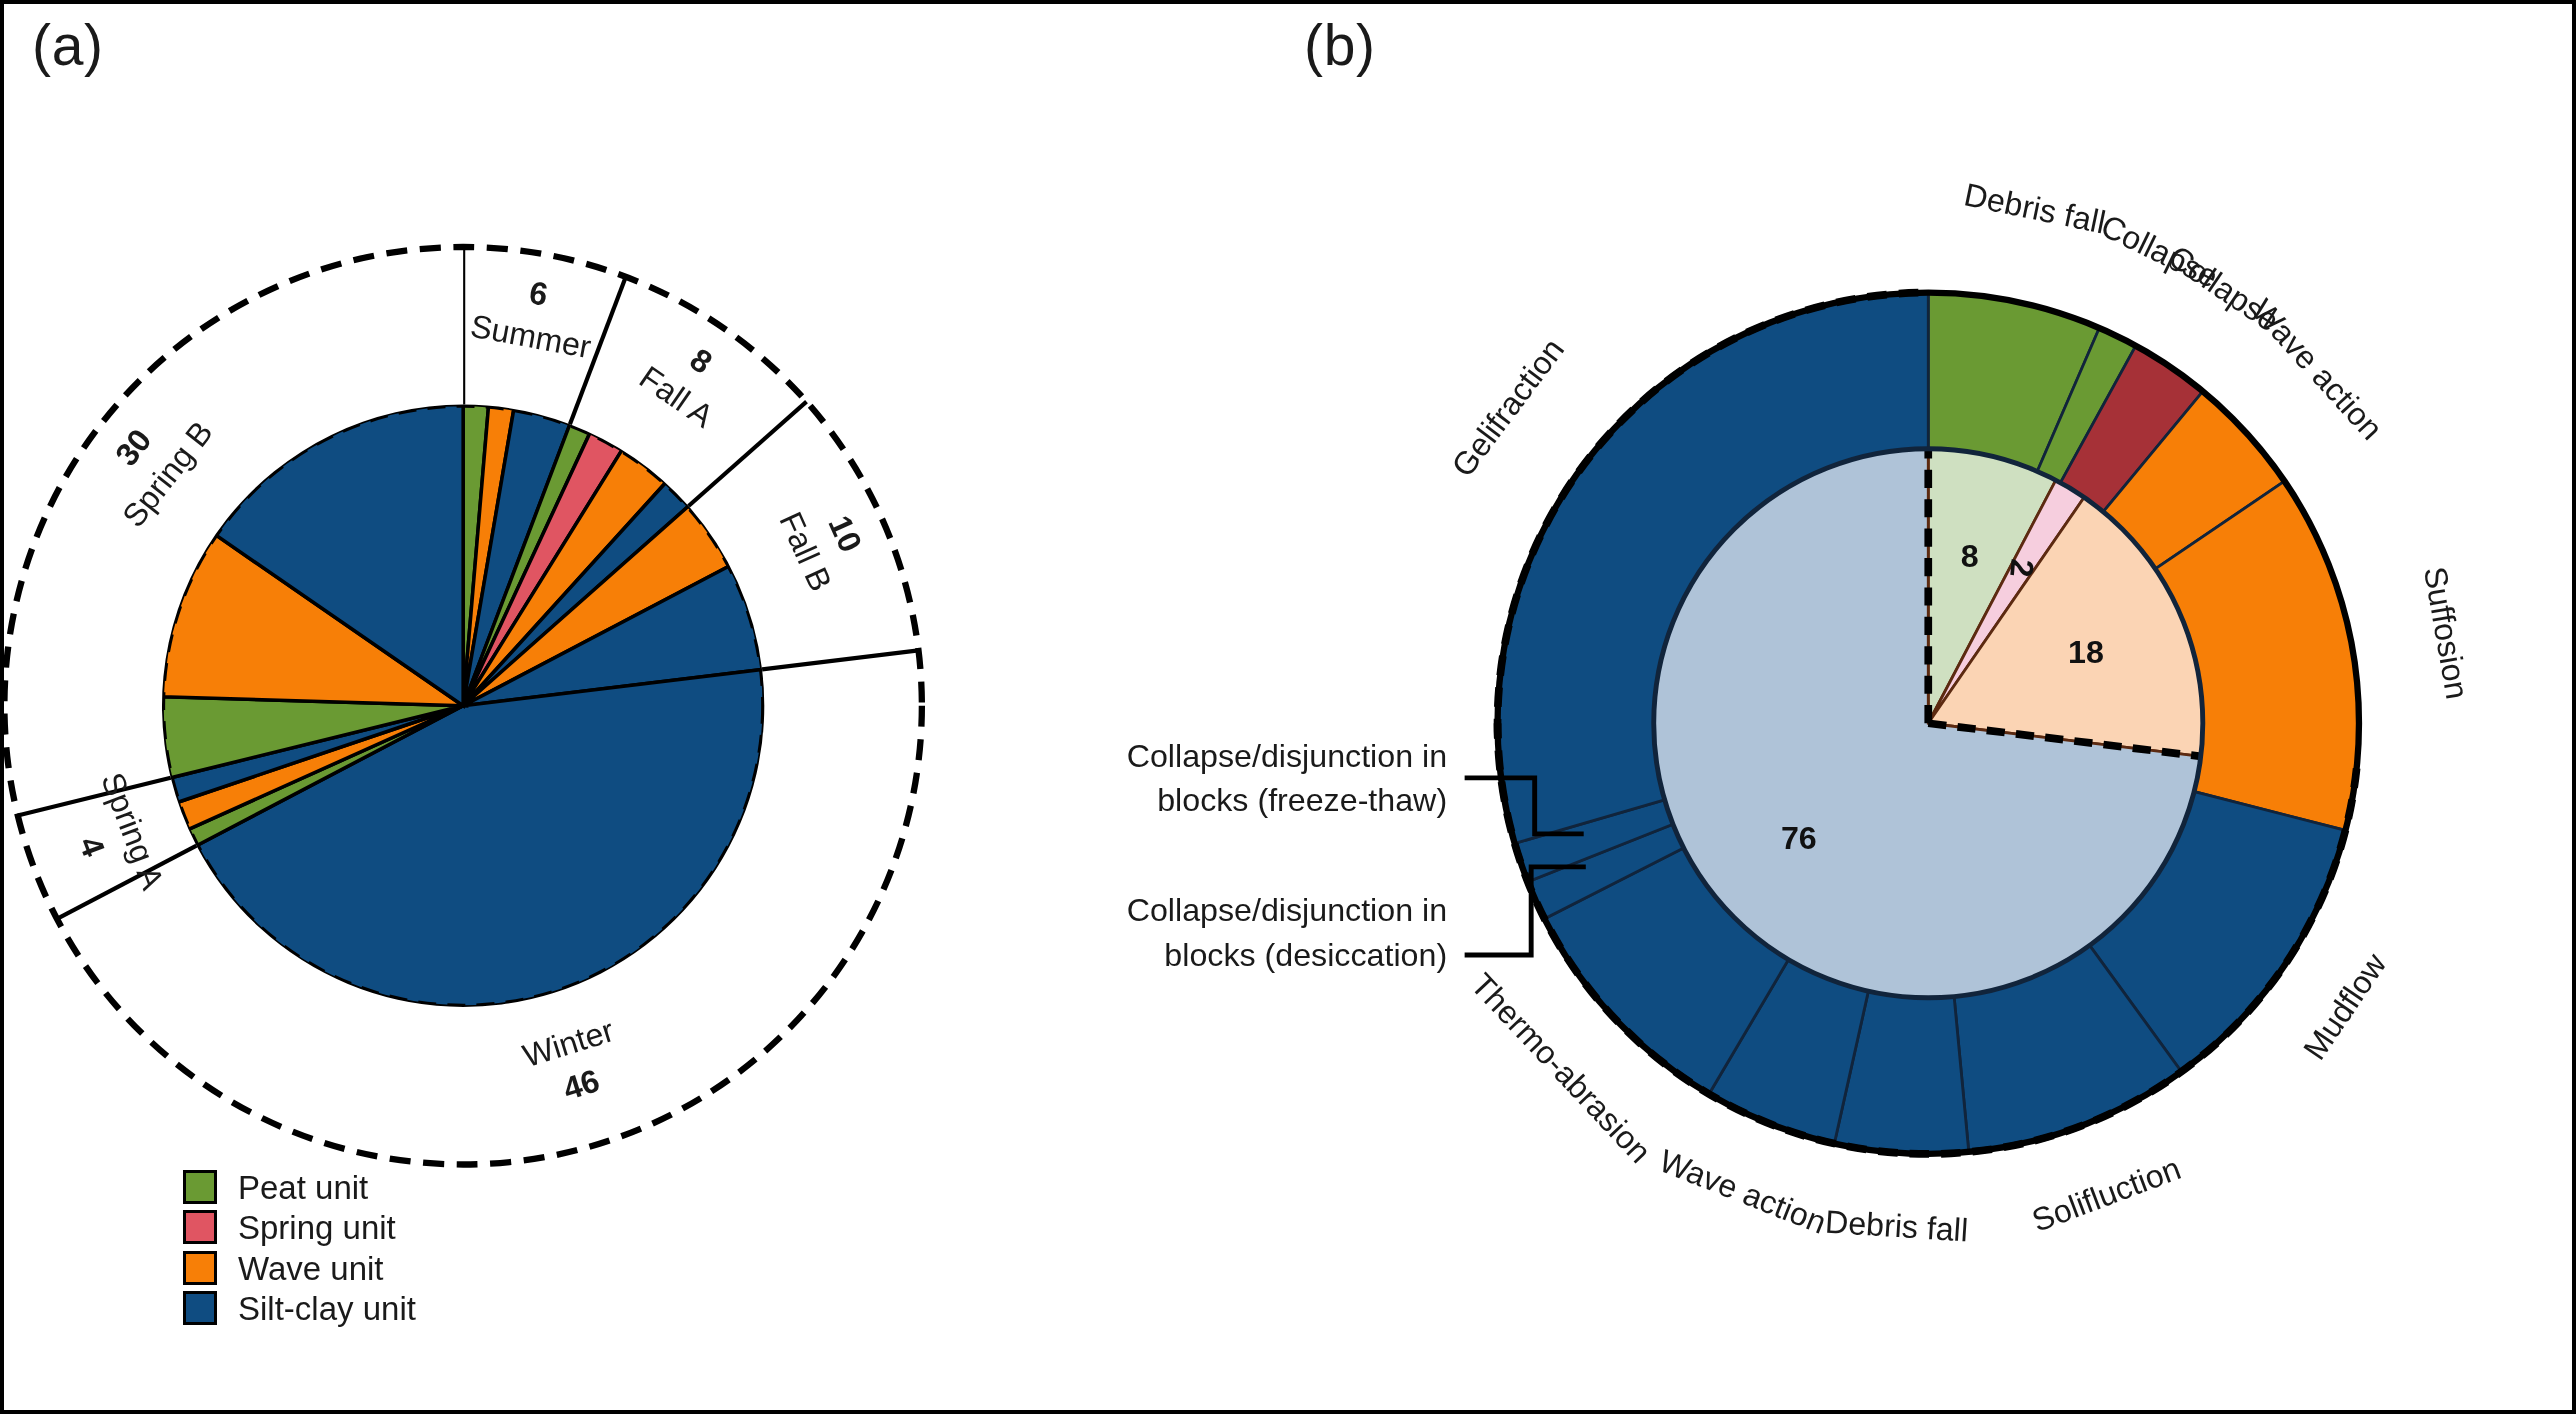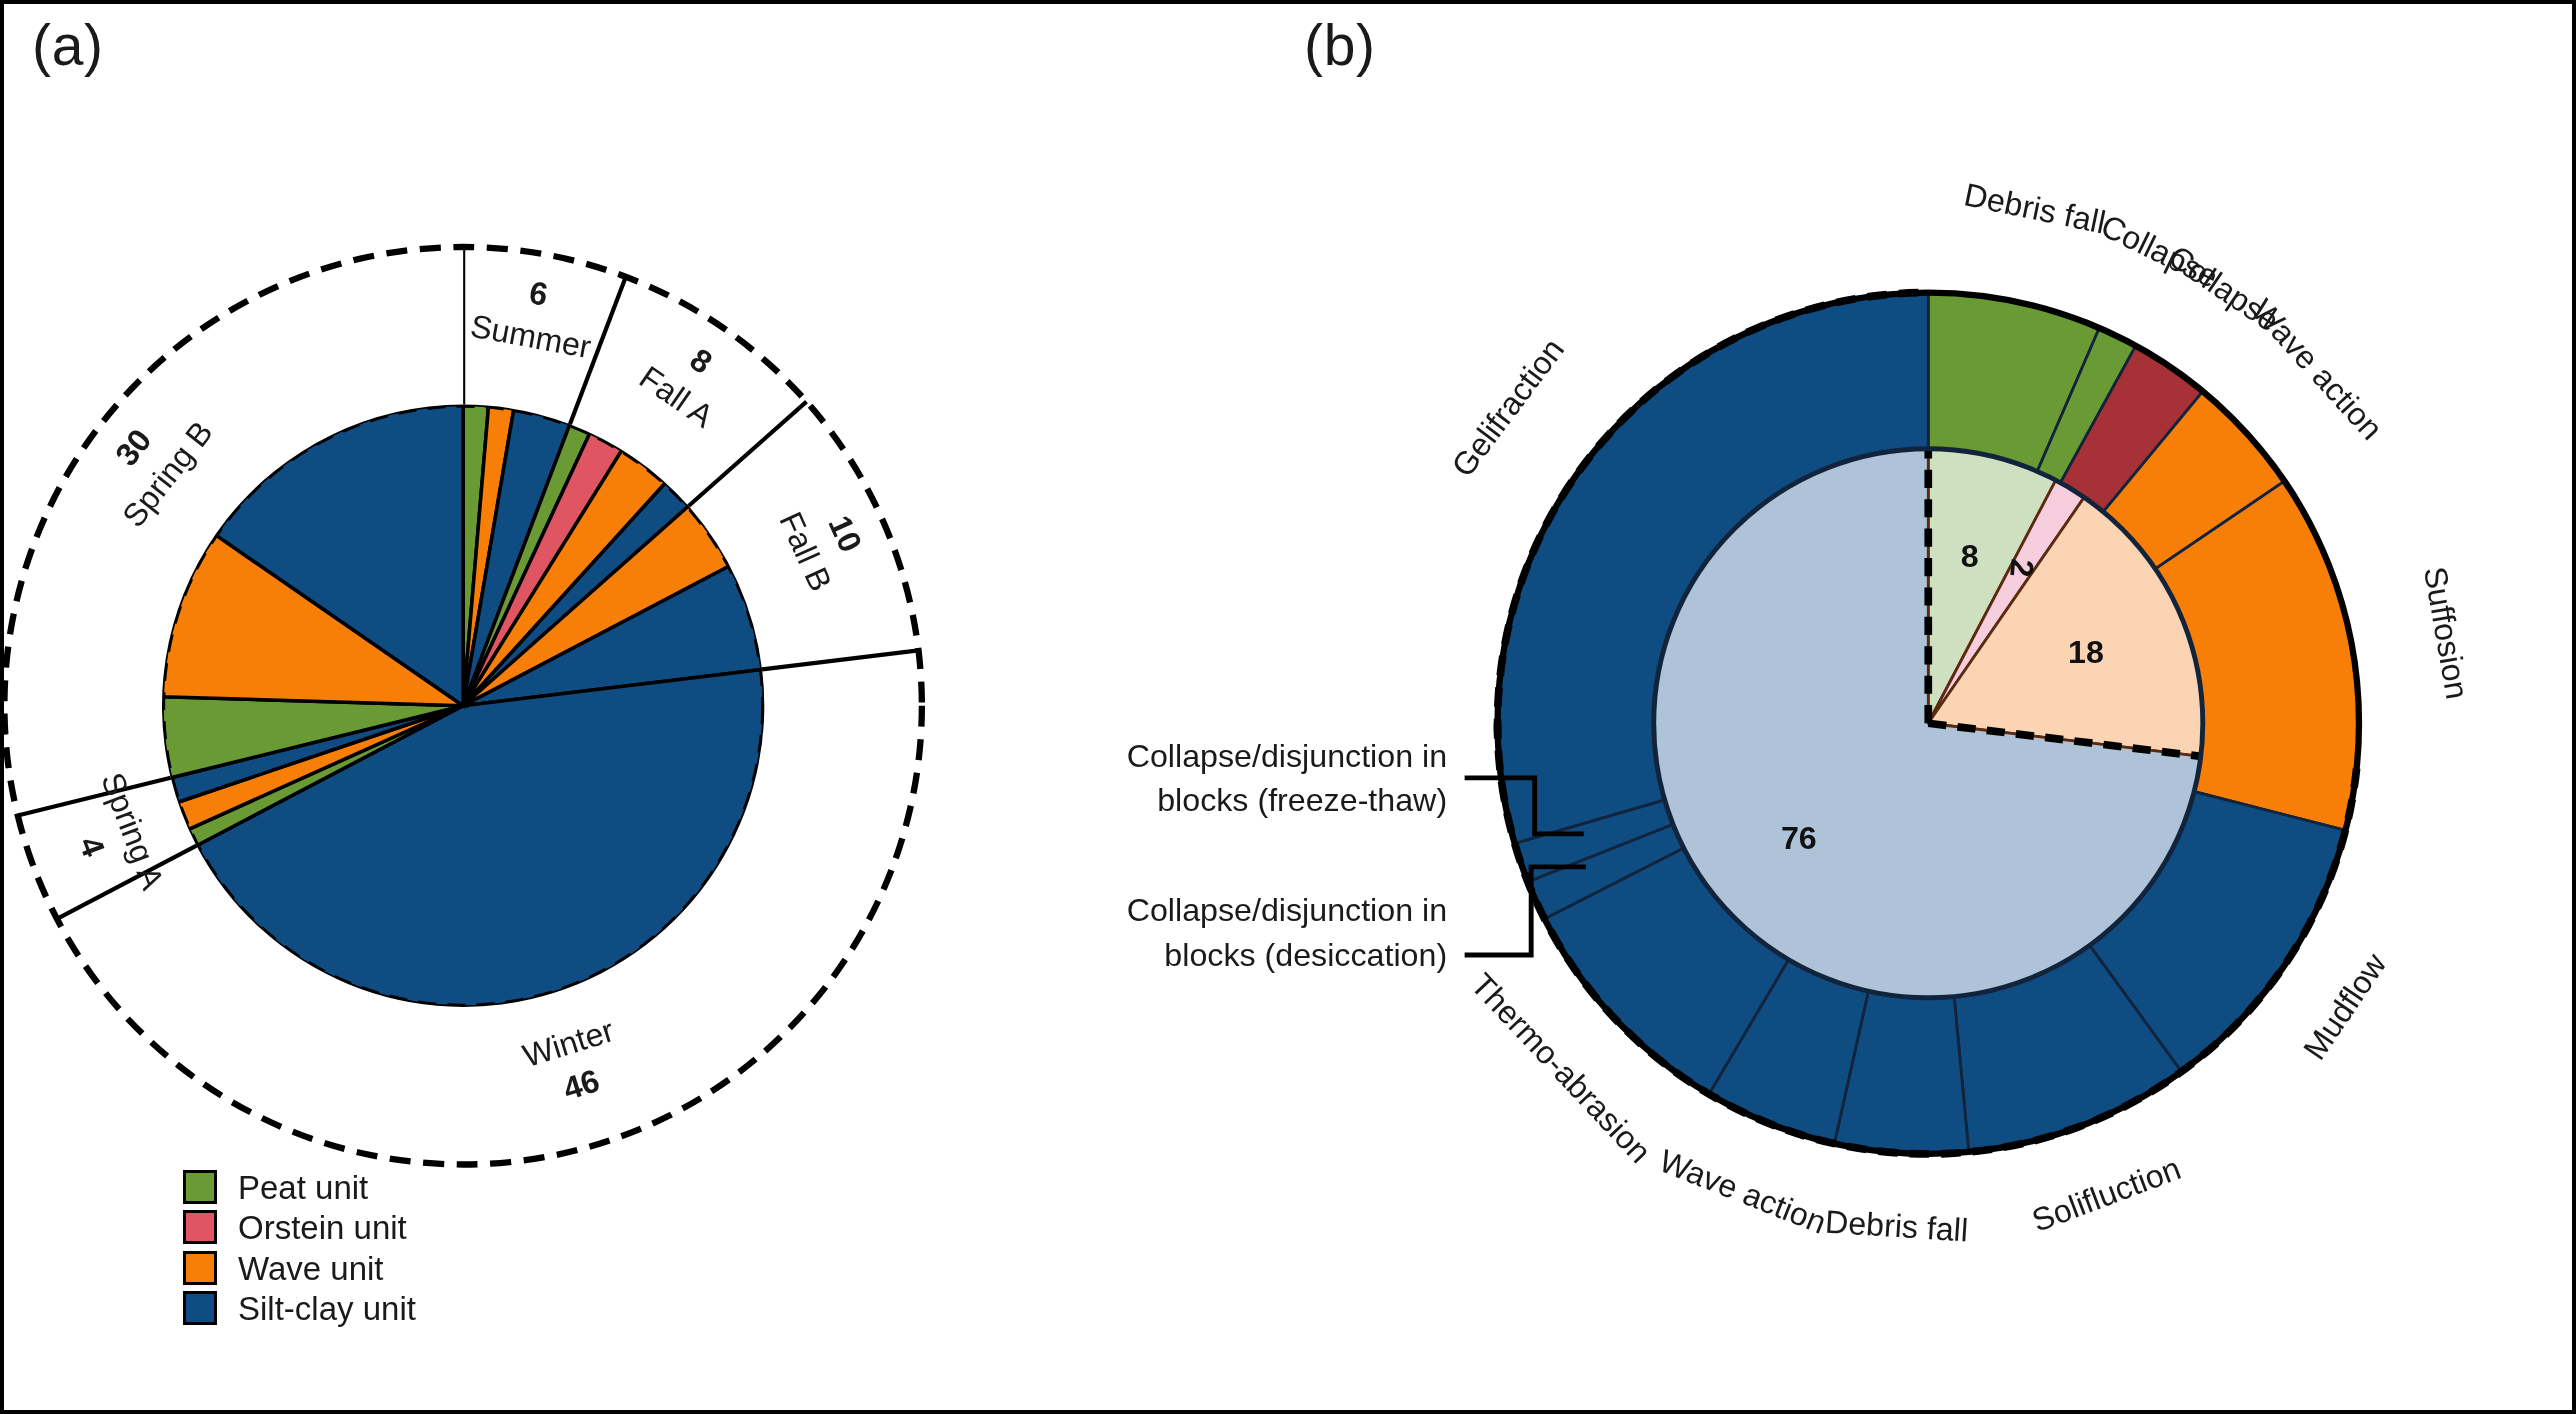--- a/index.html
+++ b/index.html
@@ -146,21 +146,21 @@
     </svg>
   </div>
 
   <div id="legend">
     <div class="legrow">
       <span class="swatch" style="background: rgb(106, 154, 51);"></span>
       <span class="legtext">Peat unit</span>
     </div>
     <div class="legrow">
       <span class="swatch" style="background: rgb(224, 85, 98);"></span>
-      <span class="legtext">Orstein unit</span>
+      <span class="legtext">Spring unit</span>
     </div>
     <div class="legrow">
       <span class="swatch" style="background: rgb(247, 127, 7);"></span>
       <span class="legtext">Wave unit</span>
     </div>
     <div class="legrow">
       <span class="swatch" style="background: rgb(15, 76, 129);"></span>
       <span class="legtext">Silt-clay unit</span>
     </div>
   </div>

